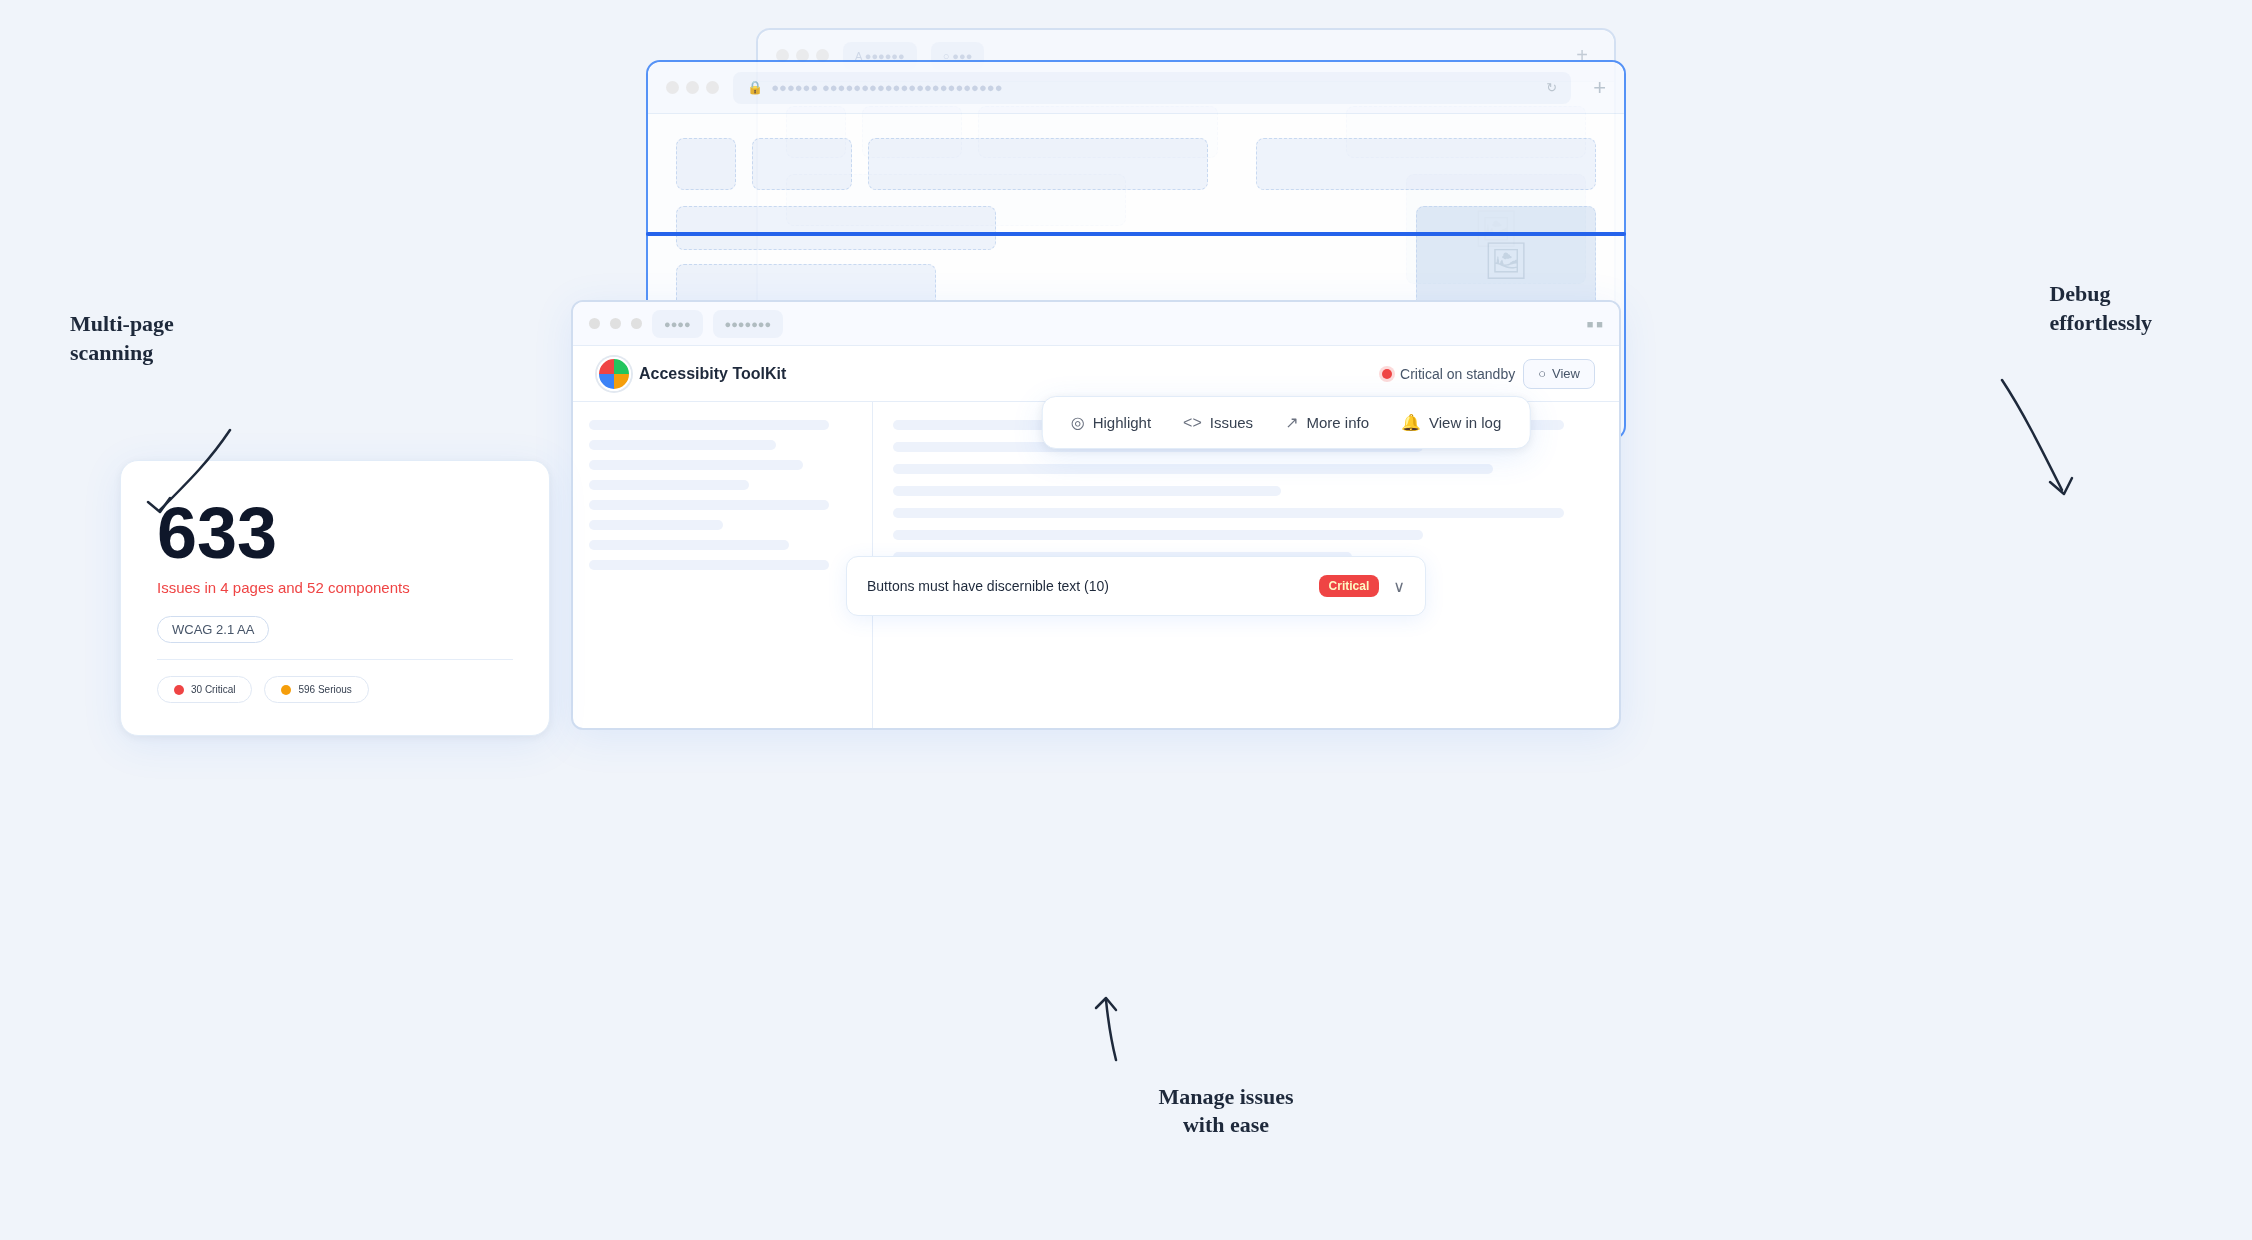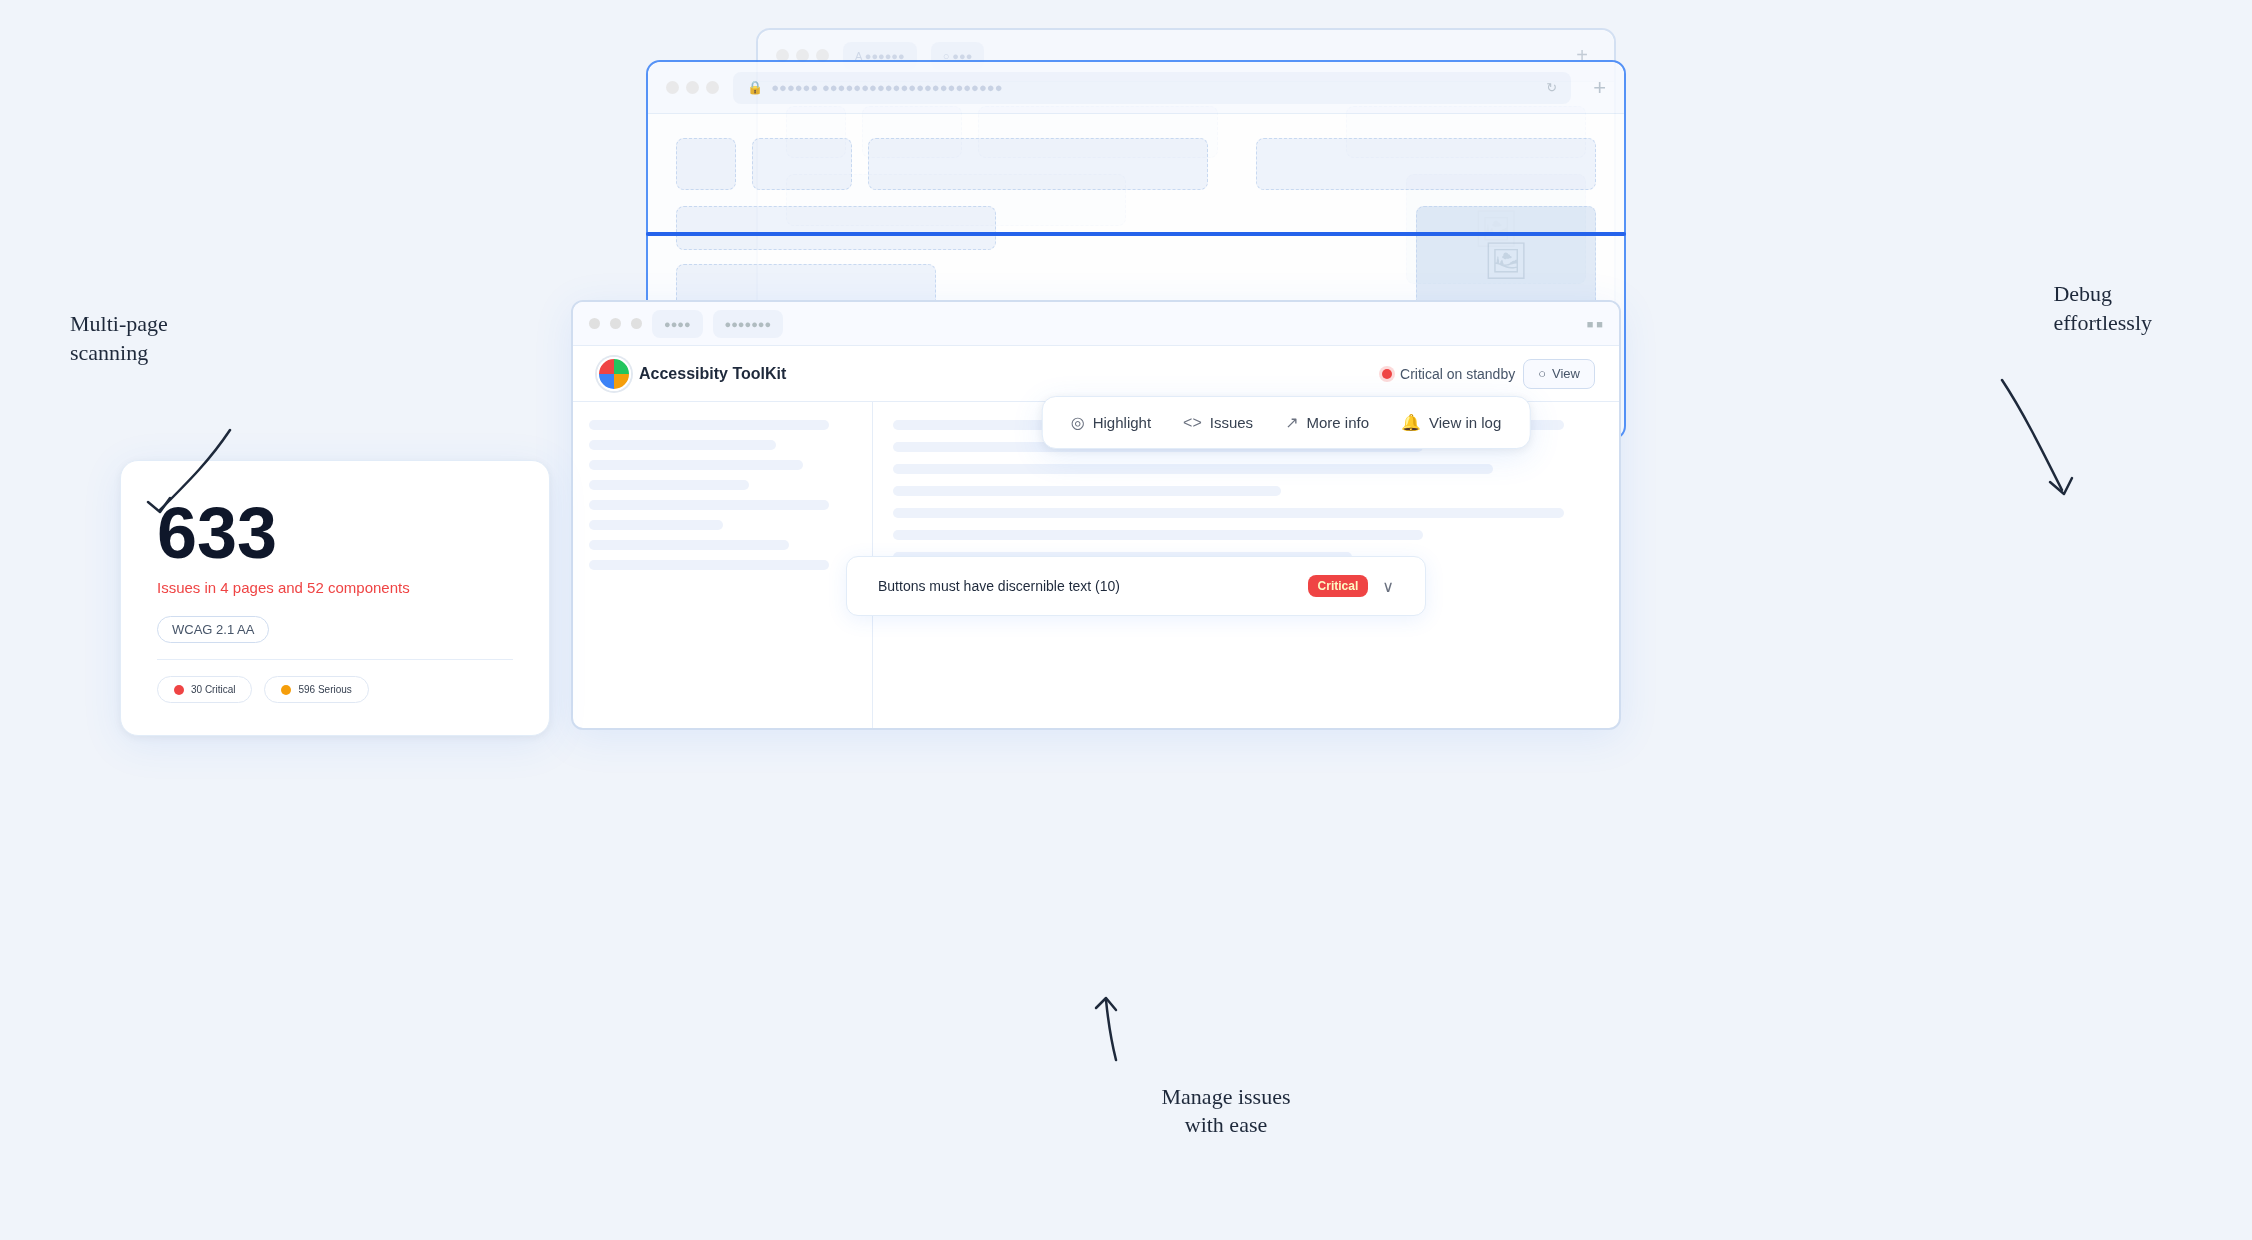--- a/index.html
+++ b/index.html
@@ -337,21 +337,21 @@
     .issue-row-popup {
       position: absolute;
       top: 556px;
       left: 50%;
       transform: translateX(-50%) translateX(10px);
       width: 580px;
       background: #ffffff;
       border: 1.5px solid #e2ecf8;
       border-radius: 12px;
       box-shadow: 0 4px 20px rgba(59,130,246,0.10);
-      padding: 18px 31px;
+      padding: 18px 20px;
       display: flex;
       align-items: center;
       gap: 14px;
       z-index: 45;
     }
     .issue-text {
       flex: 1;
       font-size: 14px;
       color: #1e293b;
       font-weight: 500;
@@ -365,21 +365,21 @@
       border-radius: 8px;
     }
     .chevron-icon { color: #6b7280; font-size: 16px; }
 
     
     .annotation {
       position: absolute;
       font-family: 'Comic Sans MS', 'Chalkboard SE', cursive;
       font-size: 22px;
       color: #1e293b;
-      font-weight: 400;
+      font-weight: 700;
       line-height: 1.3;
       z-index: 60;
     }
 
     
     .handwritten-arrow {
       position: absolute;
       z-index: 60;
     }
   </style>

